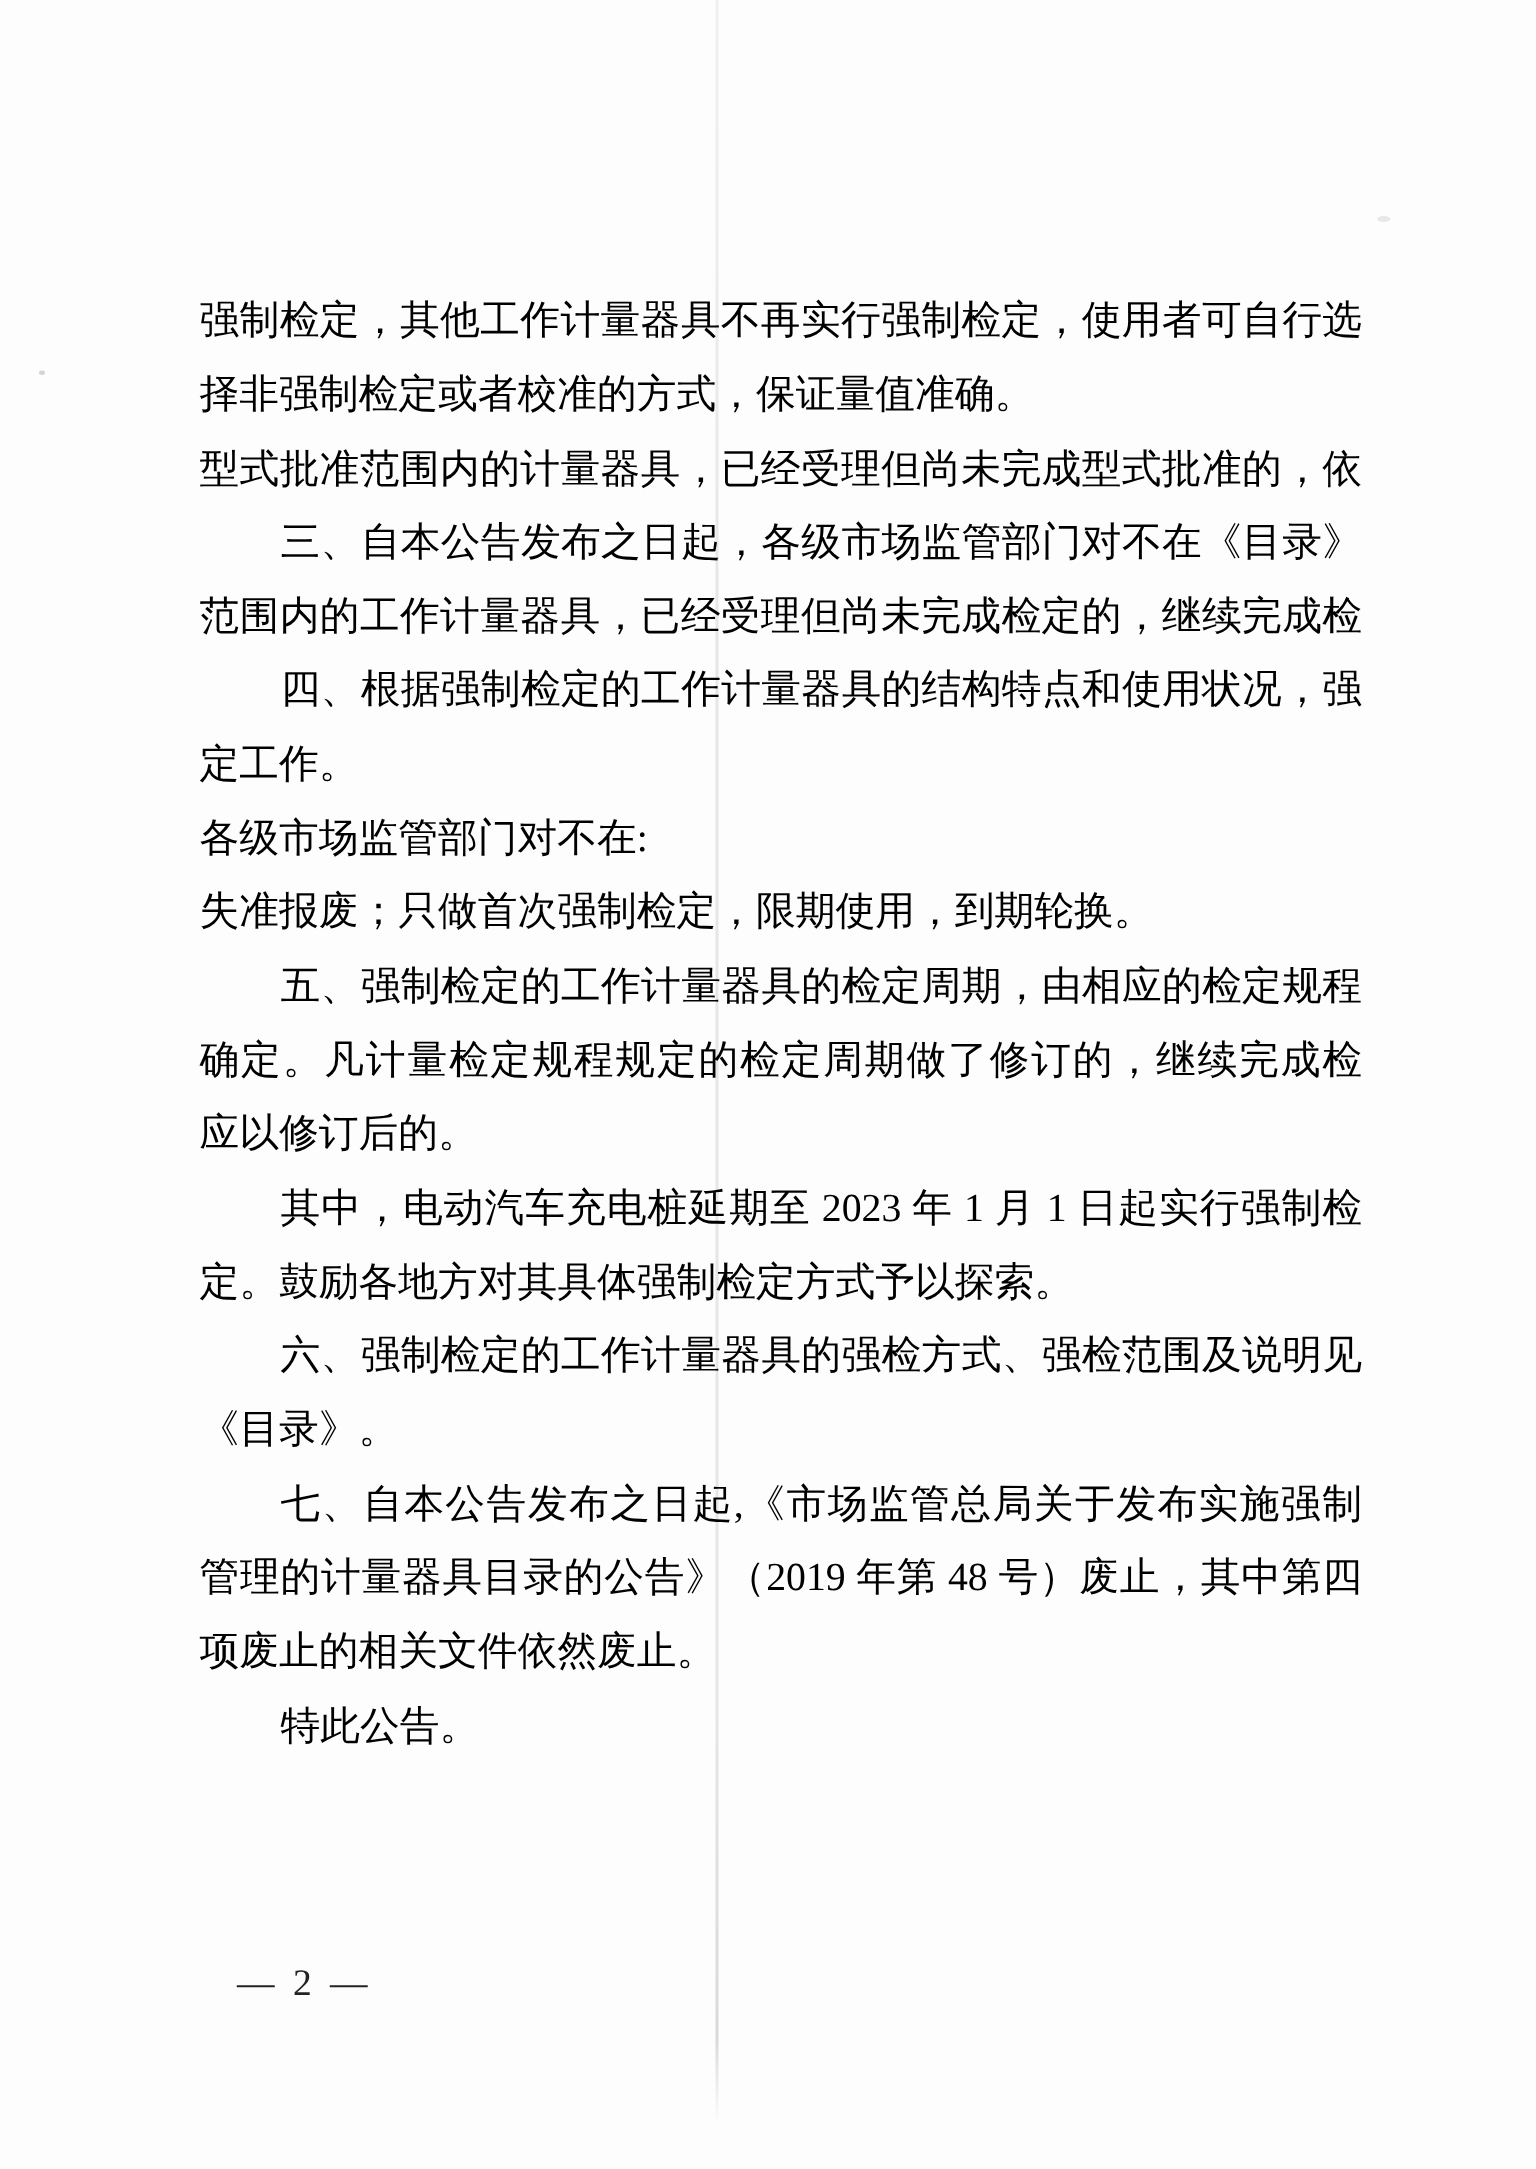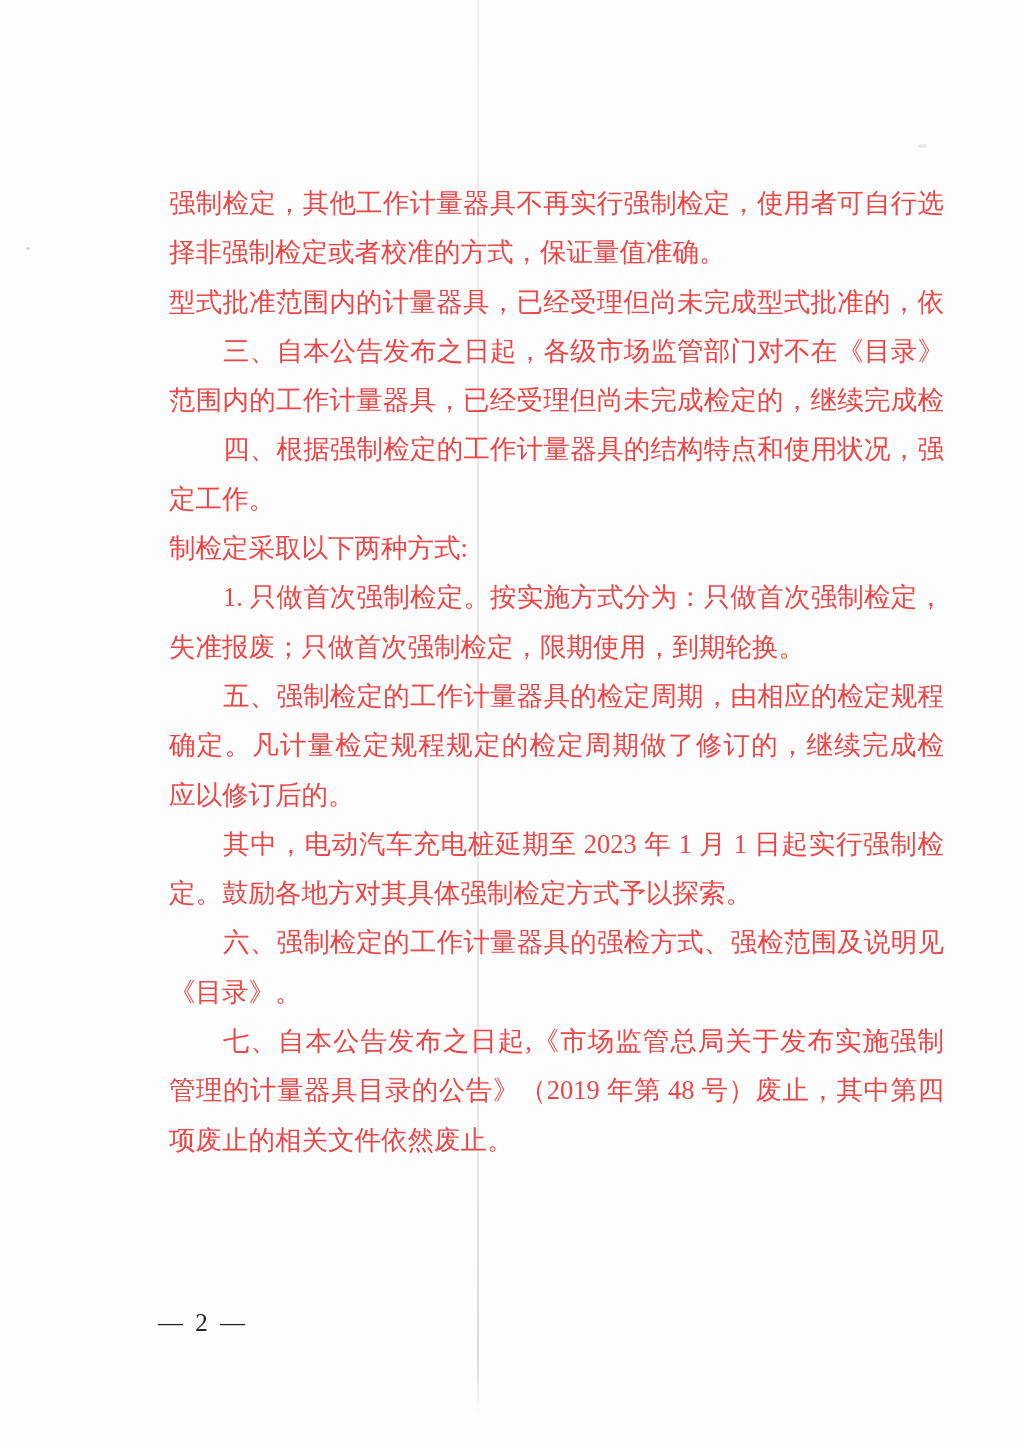--- a/index.html
+++ b/index.html
@@ -50,24 +50,23 @@
     top: 144px;
     width: 9px;
     height: 4px;
     border-radius: 50%;
     background: #dedede;
     opacity: 0.7;
   }
   .doc-body {
     position: absolute;
     left: 133px;
-    top: 179px;
+    top: 189px;
     width: 775px;
-    color: #ef4444;
-    margin-left: 36px;
+    color: #000000;
   }
   .line {
     height: 49.3px;
     line-height: 49.3px;
     font-size: 26.5px;
     letter-spacing: 0;
     white-space: normal;
     text-align: justify;
     text-align-last: left;
     overflow: visible;
@@ -97,29 +96,29 @@
   <div class="speck-2"></div>
 
   <div class="doc-body">
       <div class="line fill">强制检定，其他工作计量器具不再实行强制检定，使用者可自行选</div>
       <div class="line">择非强制检定或者校准的方式，保证量值准确。</div>
       <div class="line fill">型式批准范围内的计量器具，已经受理但尚未完成型式批准的，依</div>
       <div class="line indent fill">三、自本公告发布之日起，各级市场监管部门对不在《目录》</div>
       <div class="line fill">范围内的工作计量器具，已经受理但尚未完成检定的，继续完成检</div>
       <div class="line indent fill">四、根据强制检定的工作计量器具的结构特点和使用状况，强</div>
       <div class="line">定工作。</div>
-      <div class="line">制检定采取以下两种方式:</div>
-      <div class="line indent fill">1. 只做首次强制检定。按实施方式分为：只做首次强制检定，</div>
+      <div class="line">各级市场监管部门对不在:</div>
       <div class="line">失准报废；只做首次强制检定，限期使用，到期轮换。</div>
       <div class="line indent fill">五、强制检定的工作计量器具的检定周期，由相应的检定规程</div>
       <div class="line fill">确定。凡计量检定规程规定的检定周期做了修订的，继续完成检</div>
       <div class="line">应以修订后的。</div>
       <div class="line indent fill">其中，电动汽车充电桩延期至 2023 年 1 月 1 日起实行强制检</div>
       <div class="line">定。鼓励各地方对其具体强制检定方式予以探索。</div>
       <div class="line indent fill">六、强制检定的工作计量器具的强检方式、强检范围及说明见</div>
       <div class="line">《目录》。</div>
       <div class="line indent fill">七、自本公告发布之日起,《市场监管总局关于发布实施强制</div>
       <div class="line fill">管理的计量器具目录的公告》（2019 年第 48 号）废止，其中第四</div>
       <div class="line">项废止的相关文件依然废止。</div>
+      <div class="line indent">特此公告。</div>
     </div>
 
   <div class="page-number">— 2 —</div>
 </div>
 
 </body></html>

